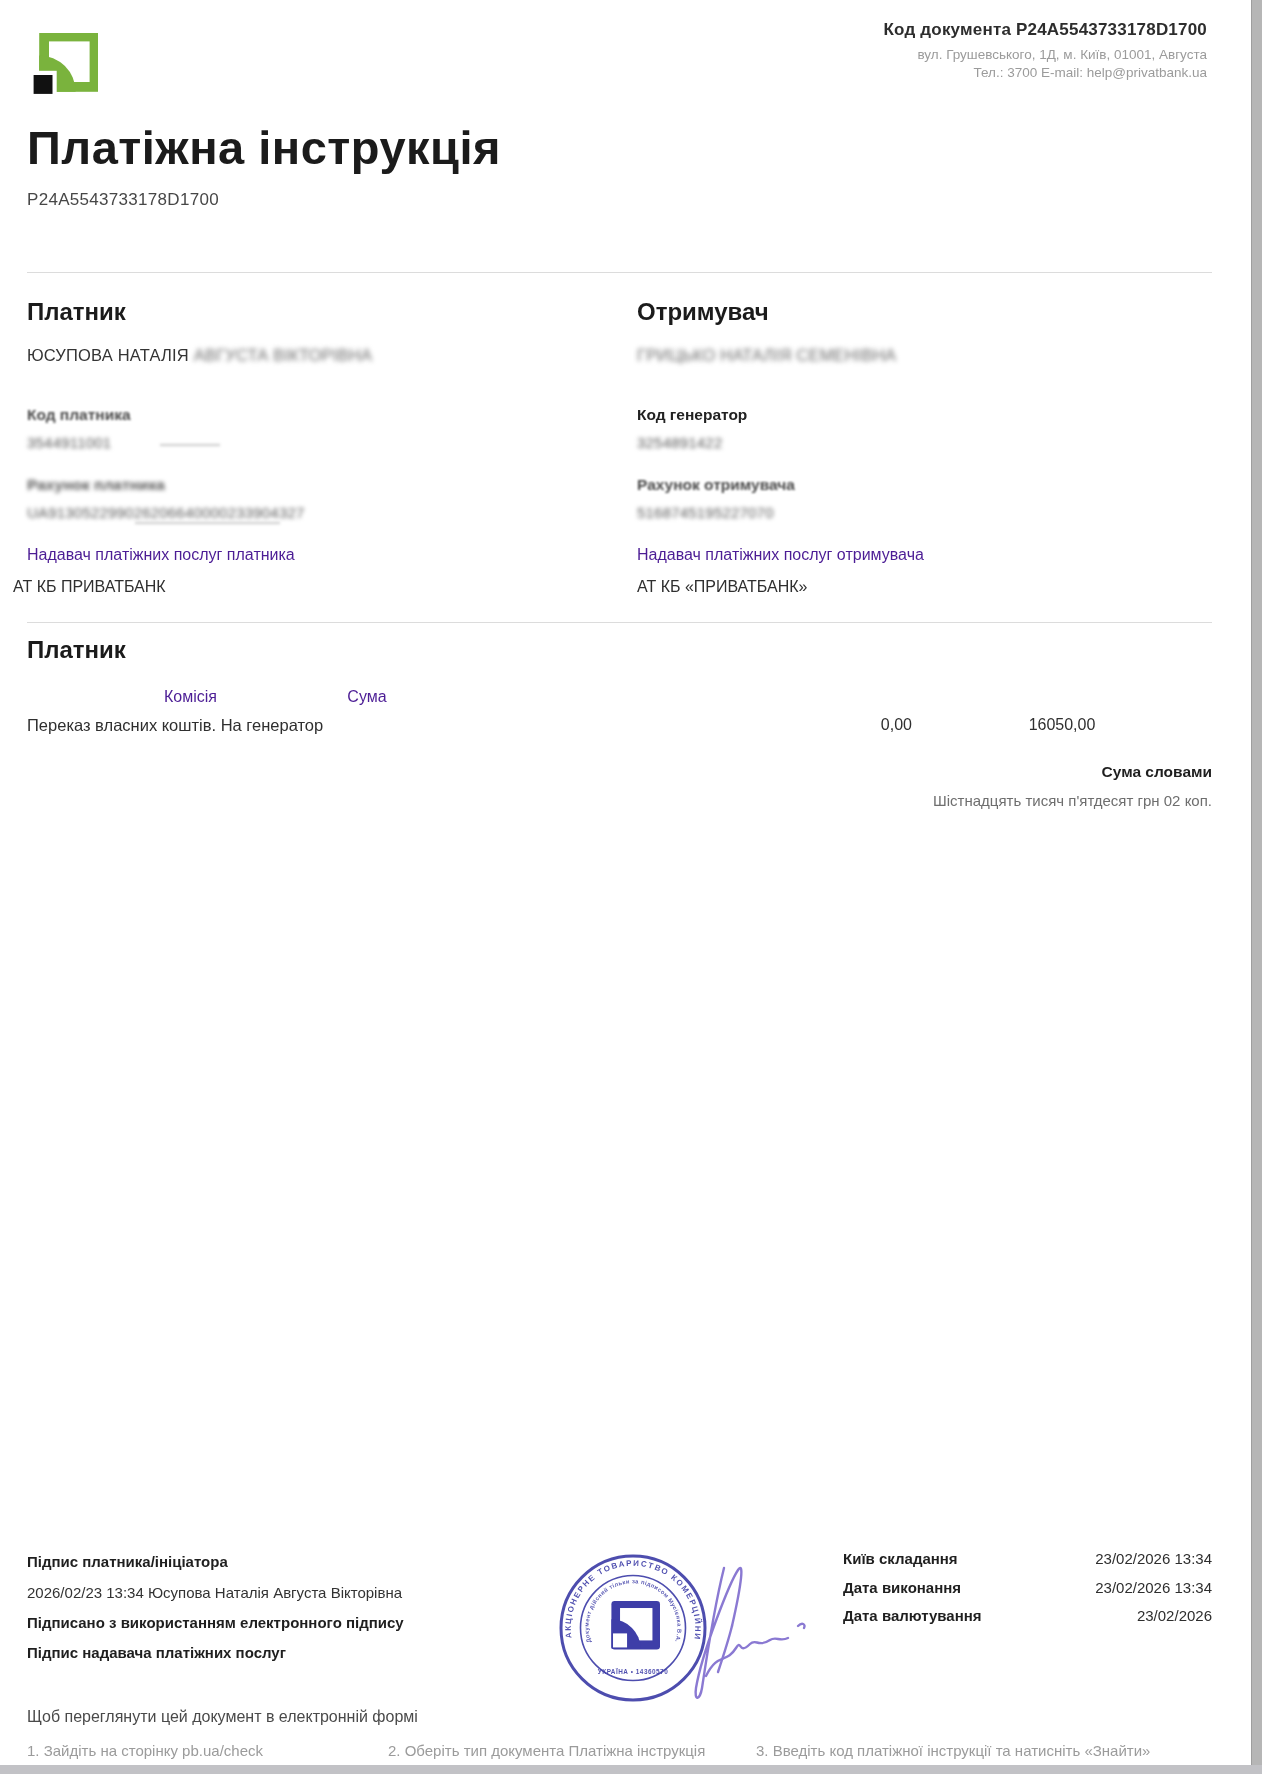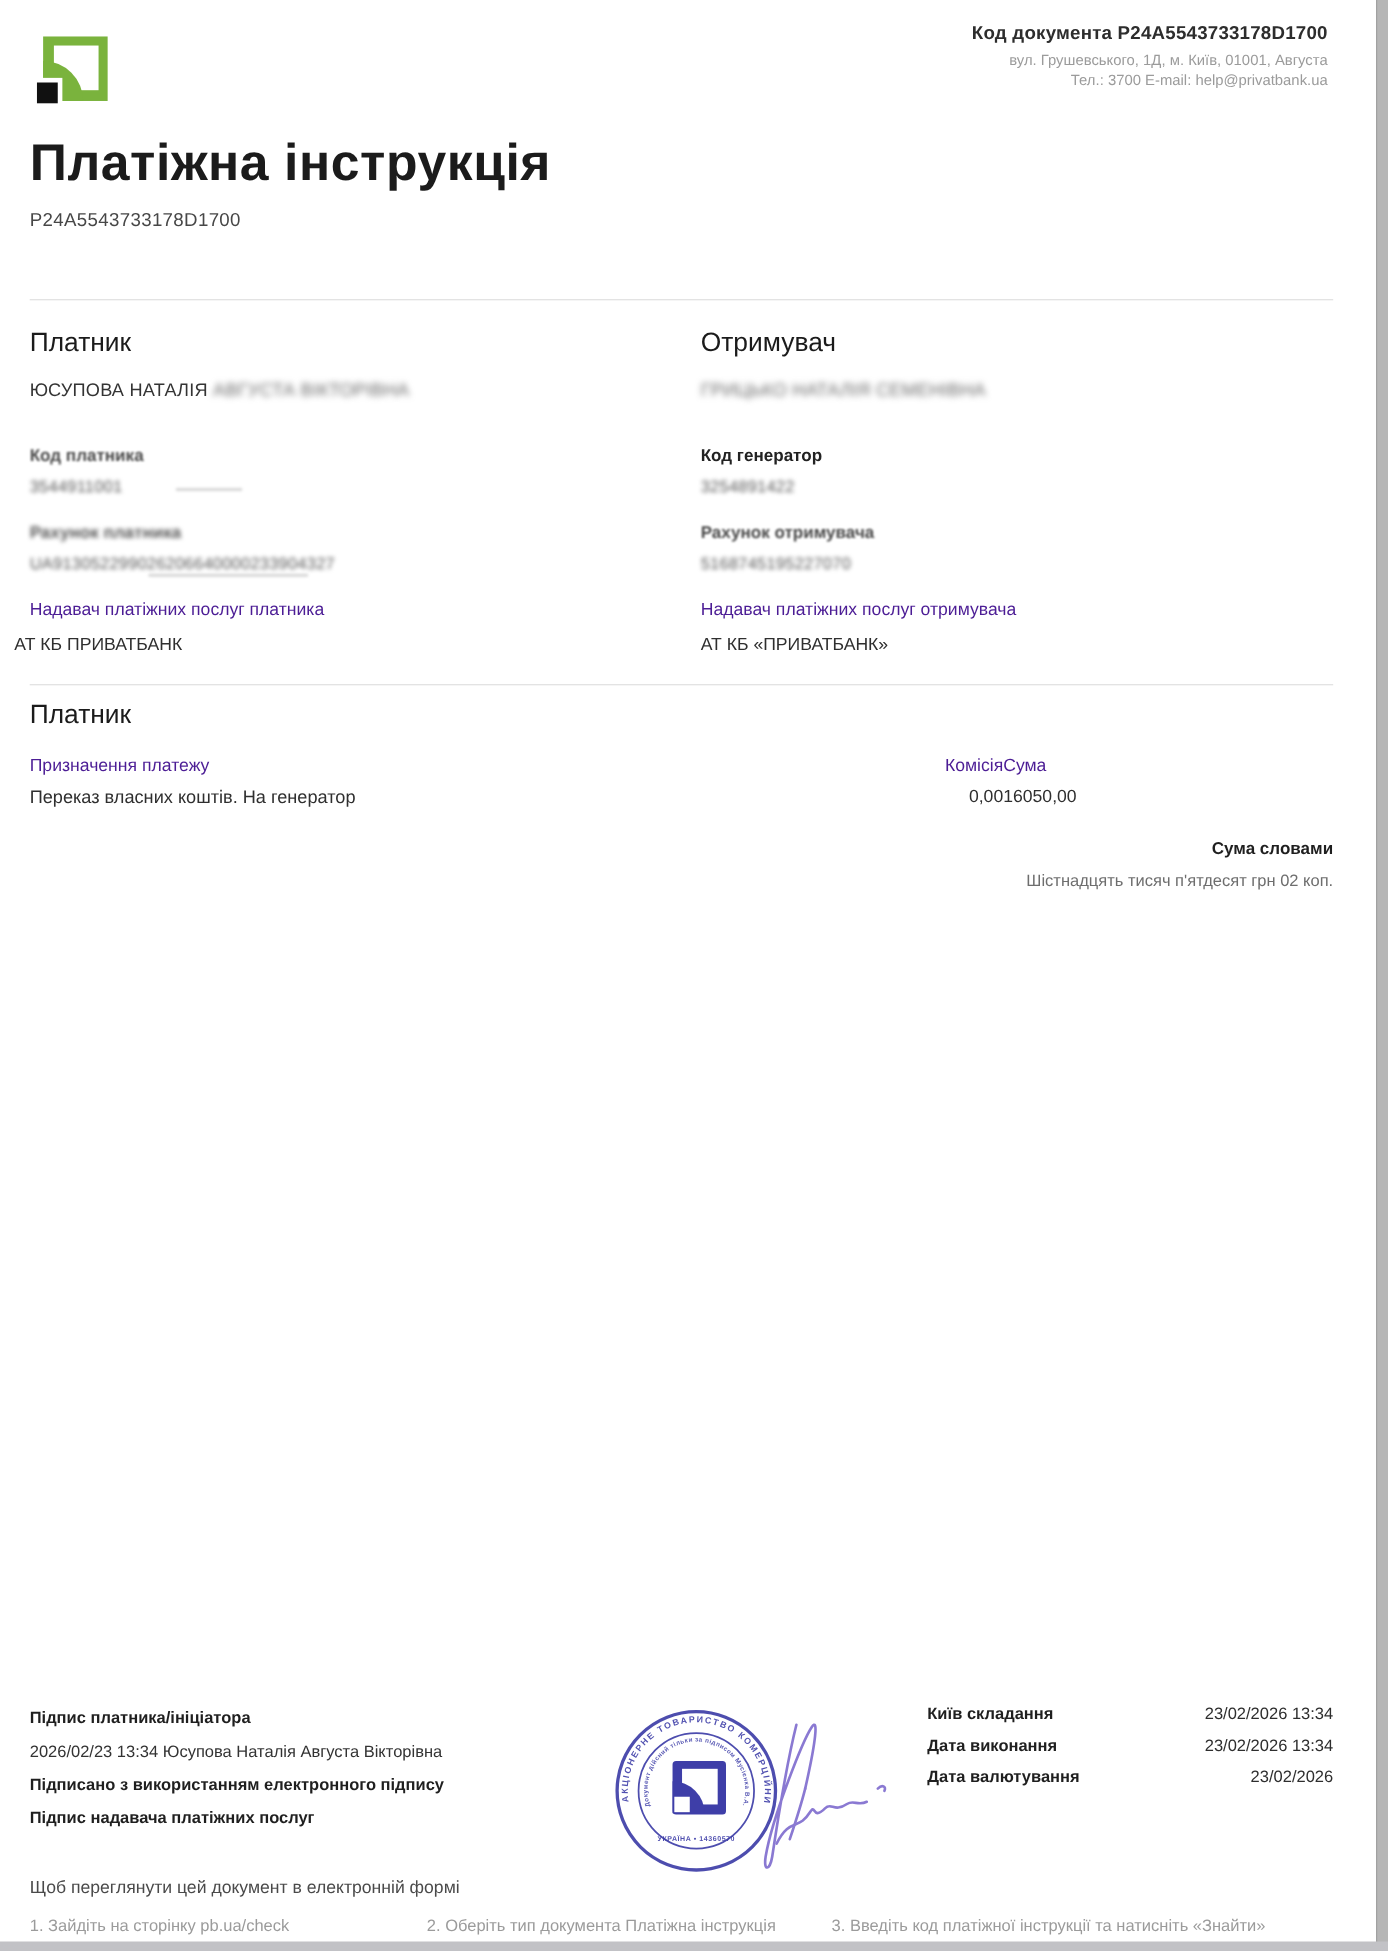--- a/index.html
+++ b/index.html
@@ -11,35 +11,35 @@
   
   .hdr-right{top:20px;right:55px;text-align:right;}
   .hdr-code{font-size:17px;font-weight:600;color:#2d2d2d;letter-spacing:.2px;}
   .hdr-sub{font-size:13.5px;color:#9b9b9b;line-height:18px;margin-top:6px;}
   .logo{left:28px;top:33px;width:70px;height:70px;}
   
   .title{left:27px;top:120px;font-size:47px;font-weight:600;color:#1b1b1b;letter-spacing:.5px;}
   .doc-code{left:27px;top:190px;font-size:17px;color:#474747;letter-spacing:.3px;}
   .divider{left:27px;width:1185px;height:0;border-top:1.5px solid #dcdcdc;}
   
-  .col-heading{font-size:24px;font-weight:400;color:#1b1b1b;}
+  .col-heading{font-size:24px;font-weight:700;color:#1b1b1b;}
   .line-main{font-size:16.5px;color:#343434;letter-spacing:.2px;}
   .lbl{font-size:15.5px;font-weight:700;color:#222;}
   .val{font-size:15px;color:#3f3f3f;letter-spacing:.2px;}
   .lbl-big{font-size:16px;font-weight:400;color:#4c1d95;}
   .val-big{font-size:16px;color:#2f2f2f;}
   .blur1{filter:blur(1.1px);color:#4a4a4a;}
   .blur2{filter:blur(2.1px);color:#5a5a5a;}
   .blur3{filter:blur(2.8px);color:#6a6a6a;}
   .faint-line{background:#c9c9c9;filter:blur(1.5px);height:2px;}
   
   .pay-row{left:27px;width:1185px;display:flex;}
   .pay-cell-purpose{flex:1;}
   .pay-cell-comm{width:190px;text-align:right;}
-  .pay-cell-sum{width:300px;text-align:left;}
+  .pay-cell-sum{width:300px;text-align:center;}
   .words-lbl{right:50px;text-align:right;font-size:15.5px;font-weight:700;color:#1f1f1f;}
   .words{right:50px;text-align:right;font-size:15px;color:#6e6e6e;}
   
   .sign-lbl{font-size:15px;font-weight:700;color:#1f1f1f;}
   .sign-val{font-size:15px;color:#333;}
   .dates{left:843px;top:1550px;width:369px;}
   .date-row{display:flex;justify-content:space-between;margin-bottom:11.5px;}
   .date-lbl{font-size:15px;font-weight:700;color:#1f1f1f;}
   .date-val{font-size:15px;color:#2e2e2e;}
   
@@ -97,21 +97,20 @@
   <div class="abs val blur2" style="left:637px;top:434px;">3254891422</div>
   <div class="abs lbl blur1" style="left:637px;top:476px;">Рахунок отримувача</div>
   <div class="abs val blur2" style="left:637px;top:504px;">5168745195227070</div>
   <div class="abs lbl-big" style="left:637px;top:546px;">Надавач платіжних послуг отримувача</div>
   <div class="abs val-big" style="left:637px;top:578px;">АТ КБ «ПРИВАТБАНК»</div>
 
   <div class="abs divider" style="top:622px;"></div>
 
   <div class="abs col-heading" style="left:27px;top:636px;">Платник</div>
   <div class="abs pay-row" style="top:688px;">
-    <div class="pay-cell-purpose lbl-big">Призначення платежу</div>
     <div class="pay-cell-comm lbl-big">Комісія</div>
     <div class="pay-cell-sum lbl-big">Сума</div>
   </div>
   <div class="abs pay-row" style="top:716px;">
     <div class="pay-cell-purpose val-big" style="font-size:16.5px;">Переказ власних коштів. На генератор</div>
     <div class="pay-cell-comm val-big">0,00</div>
     <div class="pay-cell-sum val-big">16050,00</div>
   </div>
   <div class="abs words-lbl" style="top:763px;">Сума словами</div>
   <div class="abs words" style="top:792px;">Шістнадцять тисяч  п'ятдесят грн 02 коп.</div>

